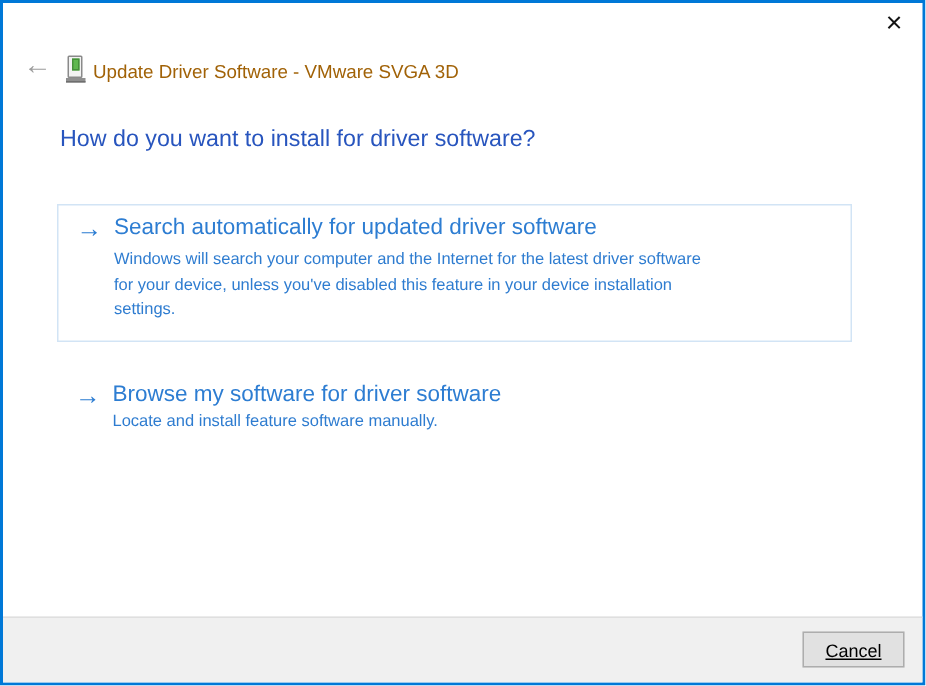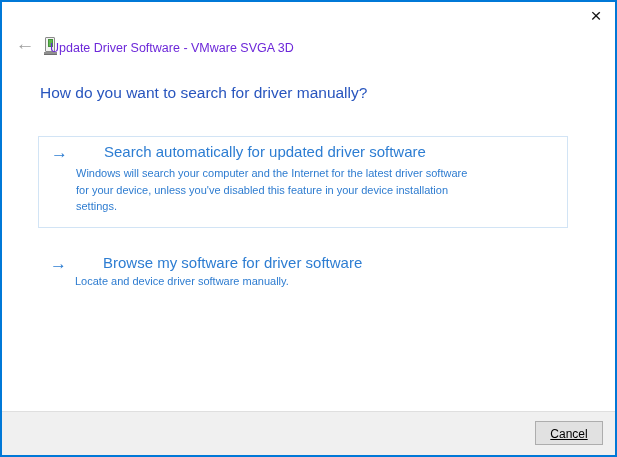--- a/index.html
+++ b/index.html
@@ -52,24 +52,24 @@
     position: absolute; left: 4px; top: 2px; width: 5px; height: 8px;
     background: #5fb84f; border: 1px solid #46913a;
   }
   .device-icon .di-base {
     position: absolute; left: 0; top: 15px; width: 13px; height: 3px;
     background: #8f8f8f; border-bottom: 1px solid #6e6e6e;
   }
 
   .win-title {
     position: absolute;
-    left: 48px;
+    left: 60px;
     top: 39px;
     font-size: 12.5px;
-    color: #6d28d9;
+    color: #a16207;
     white-space: nowrap;
   }
 
   
   .heading {
     position: absolute;
     left: 38px;
     top: 82px;
     font-size: 15.5px;
     color: #2855be;
@@ -93,21 +93,20 @@
     font-size: 17px;
     color: #2d7dd2;
   }
   .opt-title {
     position: absolute;
     left: 37px;
     top: 6px;
     font-size: 15px;
     color: #2d7dd2;
     white-space: nowrap;
-    margin-left: 28px;
   }
   .opt-desc {
     position: absolute;
     left: 37px;
     top: 28px;
     font-size: 11px;
     line-height: 16.5px;
     color: #2e7cd0;
     white-space: pre-line;
     width: 488px;
@@ -154,33 +153,33 @@
   <div class="back-btn">←</div>
 
   <div class="device-icon">
     <div class="di-body"></div>
     <div class="di-green"></div>
     <div class="di-base"></div>
   </div>
 
   <div class="win-title">Update Driver Software - VMware SVGA 3D</div>
 
-  <div class="heading">How do you want to search for driver manually?</div>
+  <div class="heading">How do you want to install for driver software?</div>
 
   <div class="option boxed" id="option-0">
     <span class="opt-arrow">→</span>
     <span class="opt-title">Search automatically for updated driver software</span>
     <span class="opt-desc">Windows will search your computer and the Internet for the latest driver software
 for your device, unless you've disabled this feature in your device installation
 settings.</span>
   </div>
 
   <div class="option" id="option-1">
     <span class="opt-arrow">→</span>
     <span class="opt-title">Browse my software for driver software</span>
-    <span class="opt-desc">Locate and device driver software manually.</span>
+    <span class="opt-desc">Locate and install feature software manually.</span>
   </div>
 
   <div class="footer">
     <button class="cancel-btn">Cancel</button>
   </div>
 
 </div>
 
 </body></html>

